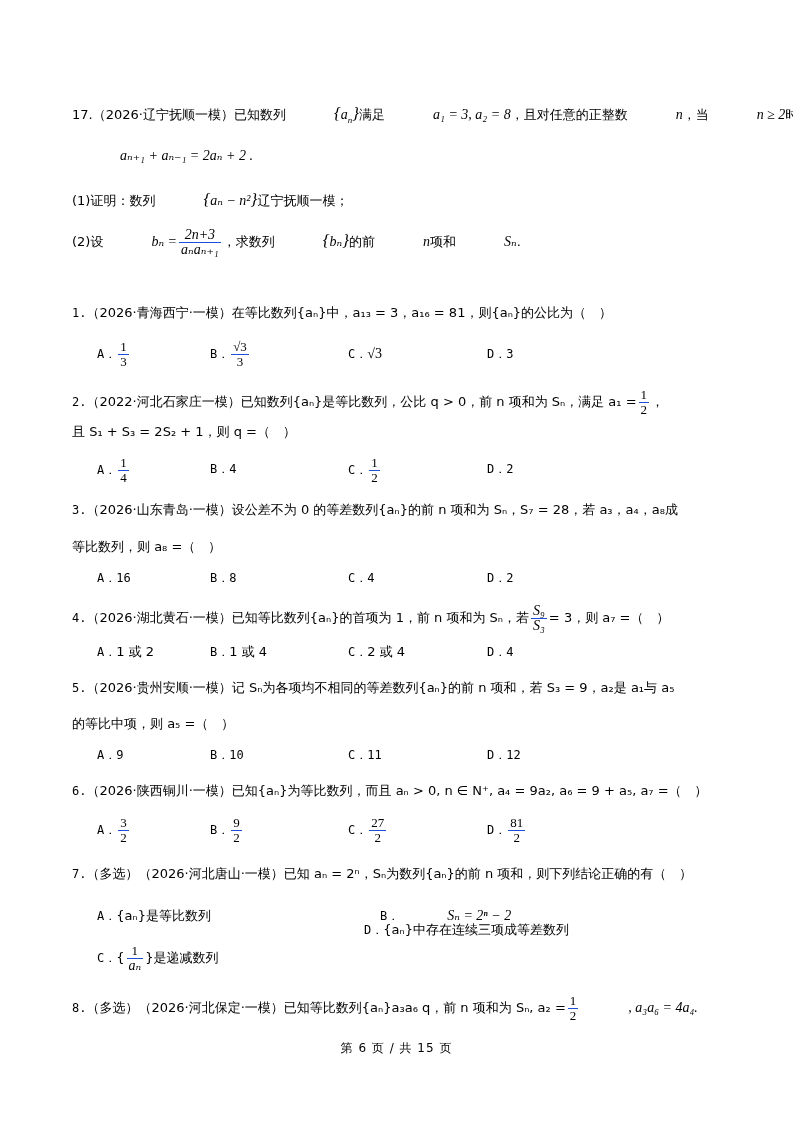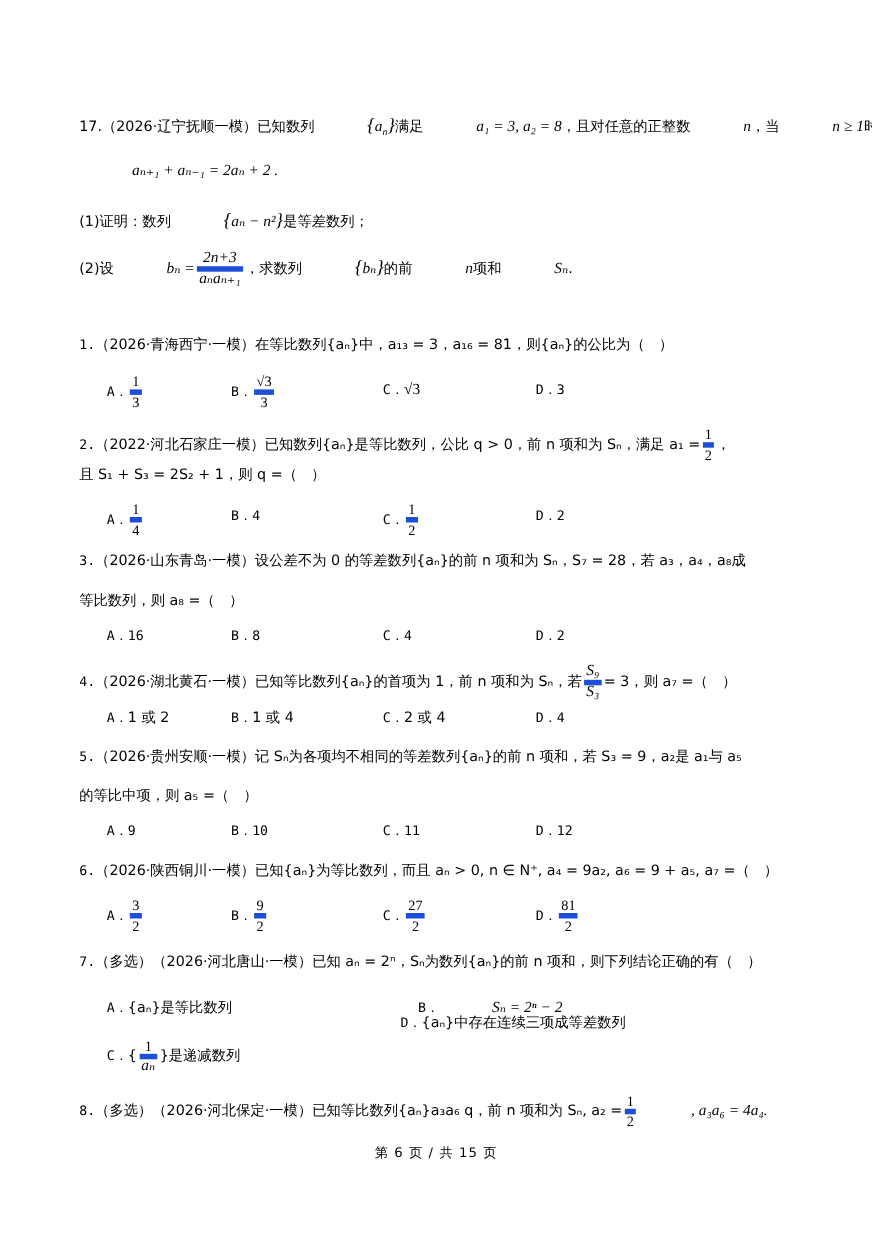--- a/index.html
+++ b/index.html
@@ -3,40 +3,40 @@
 <meta charset="utf-8">
 <style>
   html, body { margin: 0; padding: 0; background: #ffffff; }
   body { width: 793px; height: 1122px; position: relative; overflow: hidden;
          font-family: "DejaVu Sans", "Liberation Sans", sans-serif; color: #000; font-size: 13px; }
   .line { position: absolute; left: 72px; white-space: nowrap; line-height: 20px; }
   .m { font-family: "Liberation Serif", "DejaVu Serif", serif; font-style: italic; font-size: 14px; padding-left: 48px; }
   .mr { font-family: "Liberation Serif", "DejaVu Serif", serif; font-style: normal; font-size: 14px; }
   sub, sup { font-size: 9px; line-height: 0; }
   .frac { display: inline-block; vertical-align: middle; text-align: center; font-family: "Liberation Serif", "DejaVu Serif", serif; font-size: 13px; line-height: 14px; margin: 0 2px; }
-  .frac .num { display: block; border-bottom: 5px solid #1d4ed8; padding: 0 2px; }
+  .frac .num { display: block; border-bottom: 1px solid #1d4ed8; padding: 0 2px; }
   .frac .den { display: block; padding: 0 2px; }
   .opt { position: absolute; white-space: nowrap; line-height: 20px; }
   .optA { left: 97px; } .optB { left: 210px; } .optC { left: 348px; } .optD { left: 487px; }
   .optB2 { left: 348px; } .optD2 { left: 348px; }
   .label { font-family: "DejaVu Sans Mono", "Liberation Mono", monospace; font-size: 12px; }
   .footer { position: absolute; top: 1040px; left: 0; width: 793px; text-align: center; font-size: 12px; letter-spacing: 1px; }
   .brace { font-family: "Liberation Serif", serif; font-size: 17px; }
 </style>
 </head>
 <body>
 
 <div class="line" style="top:104px;">
-  <span>17.</span><span>（2026·辽宁抚顺一模）</span><span>已知数列</span><span class="m"><span class="brace">{</span>a<sub>n</sub><span class="brace">}</span></span><span>满足</span><span class="m">a₁ = 3, a₂ = 8</span><span>，且对任意的正整数</span><span class="m">n</span><span>，当</span><span class="m">n ≥ 1</span><span>时，都有</span>
+  <span>17.</span><span>（2026·辽宁抚顺一模）</span><span>已知数列</span><span class="m"><span class="brace">{</span>a<sub>n</sub><span class="brace">}</span></span><span>满足</span><span class="m">a₁ = 3, a₂ = 8</span><span>，且对任意的正整数</span><span class="m">n</span><span>，当</span><span class="m">n ≥ 2</span><span>时，都有</span>
 </div>
 <div class="line" style="top:146px;">
   <span class="m">aₙ₊₁ + aₙ₋₁ = 2aₙ + 2 .</span>
 </div>
 <div class="line" style="top:190px;">
-  <span>(1)证明：数列</span><span class="m"><span class="brace">{</span><span>aₙ − n²</span><span class="brace">}</span></span><span>是等差数列；</span>
+  <span>(1)证明：数列</span><span class="m"><span class="brace">{</span><span>aₙ − n²</span><span class="brace">}</span></span><span>辽宁抚顺一模；</span>
 </div>
 <div class="line" style="top:228px;">
   <span>(2)设</span><span class="m">bₙ =</span><span class="frac"><span class="num m">2n+3</span><span class="den m">aₙaₙ₊₁</span></span><span>，求数列</span><span class="m"><span class="brace">{</span><span>bₙ</span><span class="brace">}</span></span><span>的前</span><span class="m">n</span><span>项和</span><span class="m">Sₙ</span><span>.</span>
 </div>
 
 <div class="line" style="top:303px;">
   <span class="label">1.</span><span>（2026·青海西宁·一模）</span><span>在等比数列{aₙ}中，a₁₃ = 3，a₁₆ = 81，则{aₙ}的公比为（　）</span>
 </div>
 <div class="opt optA" style="top:340px;"><span class="label">A．</span><span class="frac"><span class="num">1</span><span class="den">3</span></span></div>
 <div class="opt optB" style="top:340px;"><span class="label">B．</span><span class="frac"><span class="num">√3</span><span class="den">3</span></span></div>

